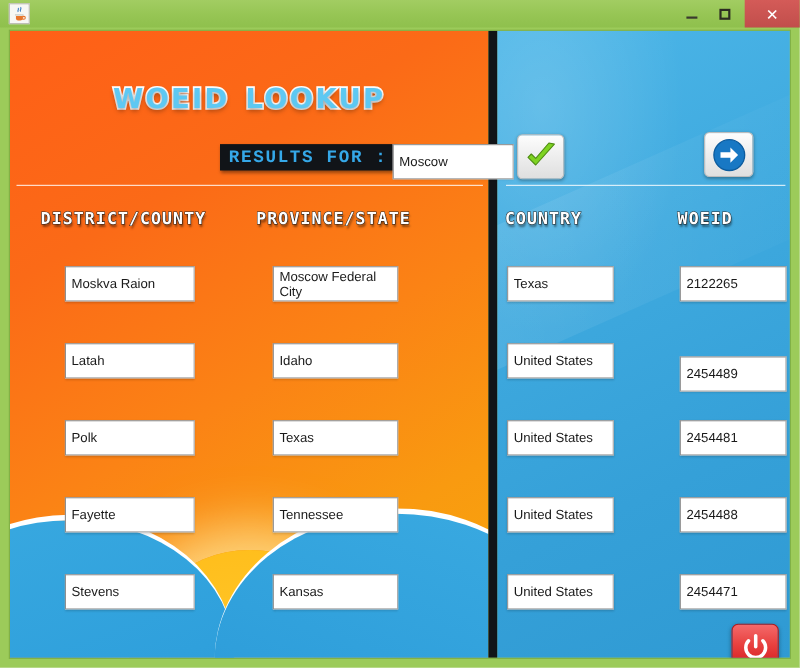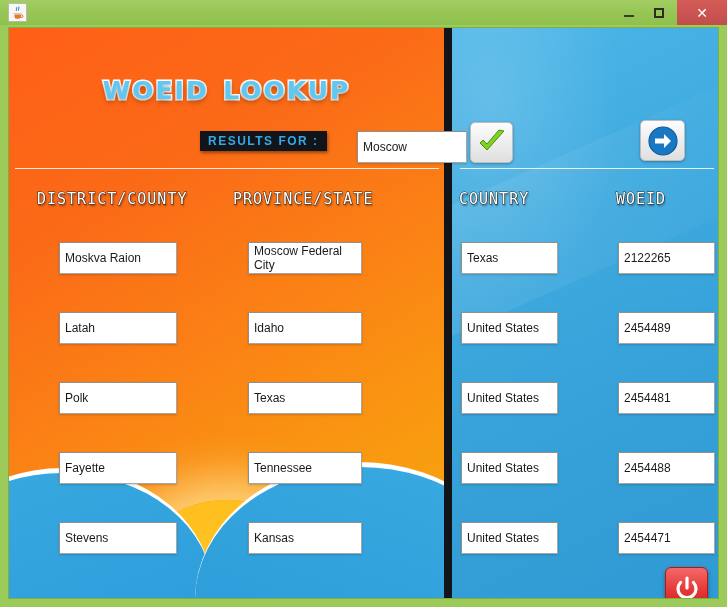--- a/index.html
+++ b/index.html
@@ -176,23 +176,23 @@
     z-index: 6;
   }
 
   
   #results-for-label {
     position: absolute;
     left: 191px; top: 103px;
     padding: 3px 8px;
     background: #111418;
     color: #35a8e8;
-    font-family: Liberation Sans, sans-serif;
+    font-family: Liberation Mono, monospace;
     font-weight: bold;
-    font-size: 12px;
+    font-size: 16px;
     letter-spacing: 1.5px;
     z-index: 6;
     box-shadow: 1px 2px 3px rgba(0,0,0,0.4);
   }
 
   
   .tfield {
     position: absolute;
     background: #ffffff;
     border: 1px solid #a6a6a6;
@@ -235,21 +235,21 @@
     background: linear-gradient(180deg,#f4696a 0%, #e8413f 45%, #d4191c 100%);
     border: 1px solid #b3171a;
     box-shadow: 0 2px 4px rgba(0,0,0,0.35);
   }
 
   
   .col-header {
     position: absolute;
     top: 162px;
     font-family: "DejaVu Sans Mono", monospace;
-    font-weight: normal;
+    font-weight: bold;
     font-size: 15px;
     letter-spacing: 1px;
     color: #ffffff;
     -webkit-text-stroke: 1px #2a2a2a;
     paint-order: stroke fill;
     text-shadow: 1px 2px 2px rgba(0,0,0,0.45);
     white-space: nowrap;
     z-index: 6;
   }
   #header-district { left: 28px; }
@@ -335,21 +335,21 @@
     <div class="col-header" id="header-woeid">WOEID</div>
 
     <div class="tfield cell-district" style="top:214px">Moskva Raion</div>
     <div class="tfield cell-province" style="top:214px">Moscow Federal City</div>
     <div class="tfield cell-country" style="top:214px">Texas</div>
     <div class="tfield cell-woeid" style="top:214px">2122265</div>
 
     <div class="tfield cell-district" style="top:284px">Latah</div>
     <div class="tfield cell-province" style="top:284px">Idaho</div>
     <div class="tfield cell-country" style="top:284px">United States</div>
-    <div class="tfield cell-woeid" style="top:284px">2454489</div>
+    <div class="tfield cell-woeid" style="top:296px">2454489</div>
 
     <div class="tfield cell-district" style="top:354px">Polk</div>
     <div class="tfield cell-province" style="top:354px">Texas</div>
     <div class="tfield cell-country" style="top:354px">United States</div>
     <div class="tfield cell-woeid" style="top:354px">2454481</div>
 
     <div class="tfield cell-district" style="top:424px">Fayette</div>
     <div class="tfield cell-province" style="top:424px">Tennessee</div>
     <div class="tfield cell-country" style="top:424px">United States</div>
     <div class="tfield cell-woeid" style="top:424px">2454488</div>

